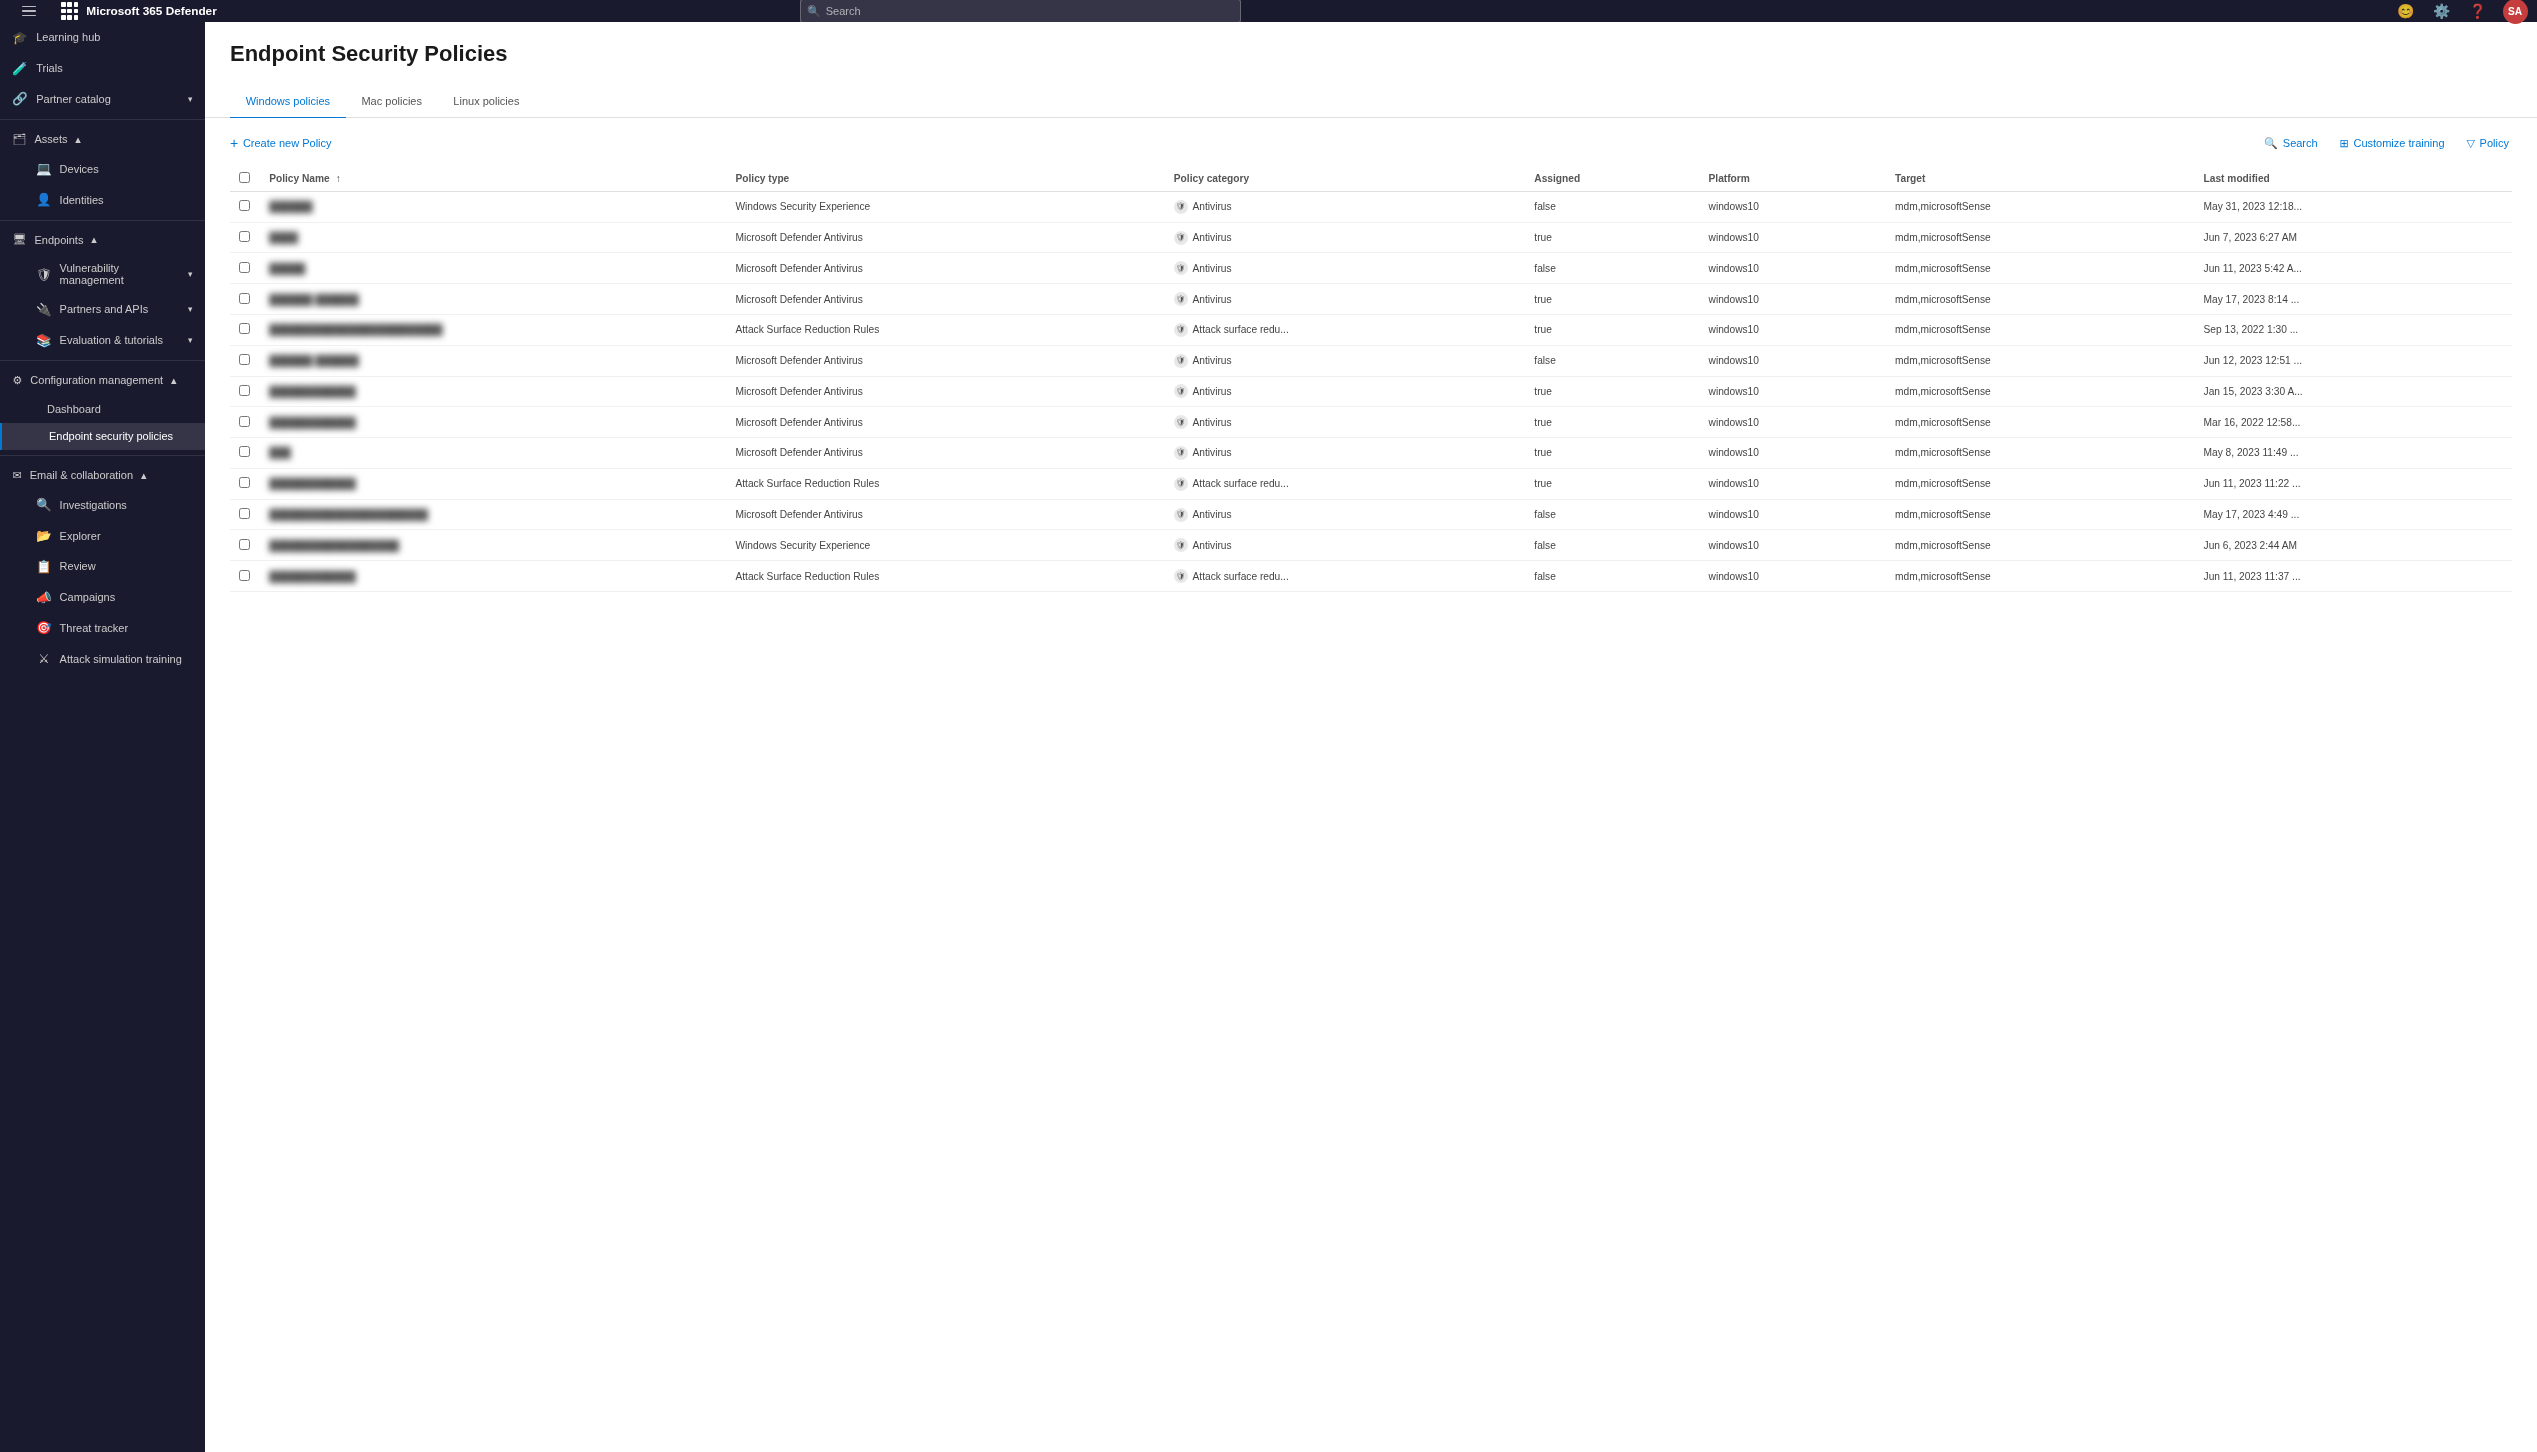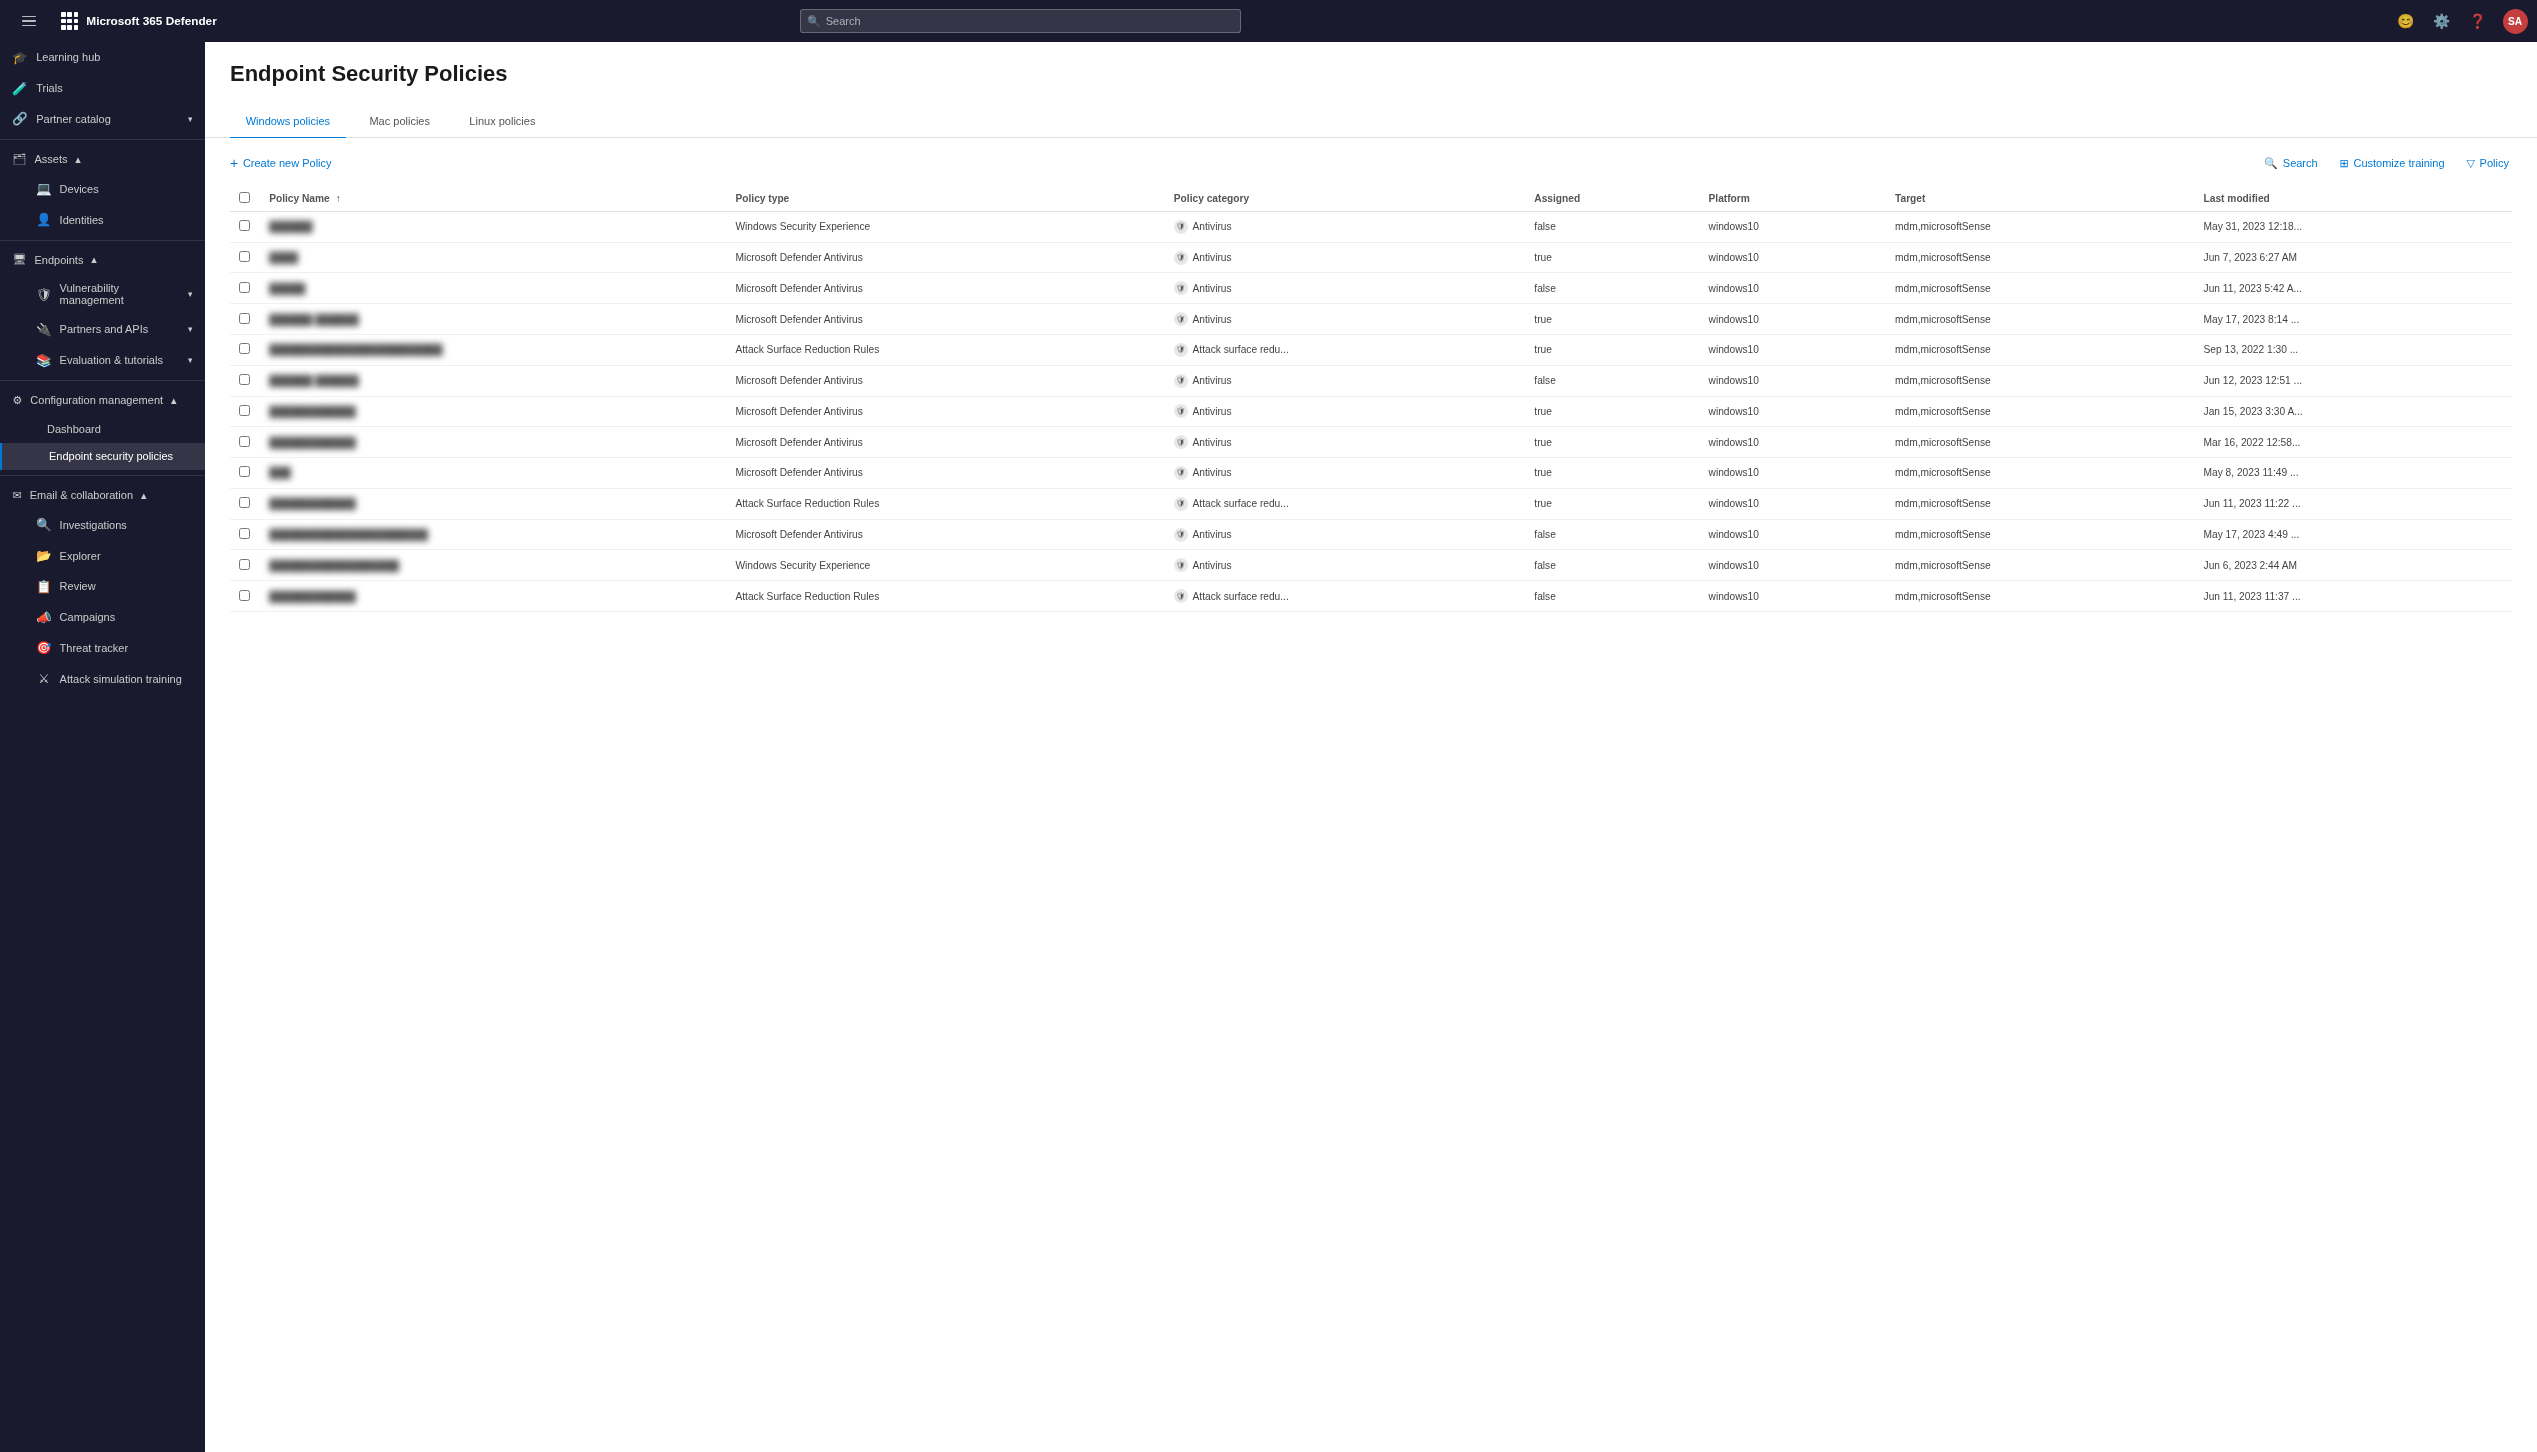--- a/index.html
+++ b/index.html
@@ -1,20 +1,20 @@
 <!DOCTYPE html>
 <html style="font-size:12.6px"><head>
   <meta charset="utf-8">
   <style>
     * { box-sizing: border-box; margin: 0; padding: 0; }
     body { font-family: 'Segoe UI', -apple-system, sans-serif; font-size: 11px; background: #f3f2f1; display: flex; flex-direction: column; height: 100vh; overflow: hidden; }
 
     
     .header {
-      display: flex; align-items: center; background: #1a1a2e; color: white; height: 42px; padding: 0 9.4px; gap: 12.6px; flex-shrink: 0; z-index: 100;
+      display: flex; align-items: center; background: #1a1a2e; color: white; height: 22px; padding: 0 9.4px; gap: 12.6px; flex-shrink: 0; z-index: 100;
     }
     .header-logo { display: flex; align-items: center; gap: 7.9px; font-size: 11.8px; font-weight: 600; color: white; white-space: nowrap; }
     .grid-icon { display: grid; grid-template-columns: repeat(3,4.7px); grid-template-rows: repeat(3,4.7px); gap: 1.6px; cursor: pointer; }
     .grid-dot { background: white; border-radius: 0.8px; }
     .header-search { flex: 1; max-width: 441px; margin: 0 auto; position: relative; }
     .header-search input { width: 100%; background: rgba(255,255,255,0.12); border: 0.8px solid rgba(255,255,255,0.25); border-radius: 3.1px; color: white; padding: 4.7px 9.4px 4.7px 25px; font-size: 11px; outline: none; }
     .header-search input::placeholder { color: rgba(255,255,255,0.6); }
     .search-icon-header { position: absolute; left: 7.9px; top: 50%; transform: translateY(-50%); color: rgba(255,255,255,0.6); font-size: 11px; }
     .header-actions { display: flex; align-items: center; gap: 12.6px; margin-left: auto; }
     .header-icon-btn { background: none; border: none; color: rgba(255,255,255,0.85); cursor: pointer; font-size: 14px; padding: 3.1px; border-radius: 3.1px; display: flex; align-items: center; }
@@ -37,21 +37,21 @@
     .hamburger-btn { background: none; border: none; cursor: pointer; padding: 6.3px 12.6px; display: flex; align-items: center; }
     .hamburger-lines { display: flex; flex-direction: column; gap: 3.1px; }
     .hamburger-line { width: 14px; height: 1.6px; background: rgba(255,255,255,0.7); border-radius: 0.8px; }
 
     
     .main-content { flex: 1; background: white; overflow-y: auto; }
     .page-header { padding: 19px 25px 12.6px; }
     .page-title { font-size: 22px; font-weight: 600; color: #1a1a1a; }
 
     
-    .tabs-bar { display: flex; gap: 8px; padding: 0 25px; border-bottom: 0.8px solid #e0e0e0; margin-top: 6.3px; }
+    .tabs-bar { display: flex; gap: 0; padding: 0 25px; border-bottom: 0.8px solid #e0e0e0; margin-top: 6.3px; }
     .tab { padding: 9.4px 15.7px; cursor: pointer; font-size: 11px; color: #555; border-bottom: 1.6px solid transparent; margin-bottom: -0.8px; }
     .tab.active { color: #0078d4; border-bottom-color: #0078d4; font-weight: 500; }
 
     
     .toolbar { display: flex; align-items: center; justify-content: space-between; padding: 12.6px 25px 9.4px; }
     .toolbar-left { display: flex; align-items: center; gap: 6.3px; }
     .create-btn { display: flex; align-items: center; gap: 4.7px; color: #0078d4; font-size: 11px; cursor: pointer; background: none; border: none; padding: 4.7px 0; font-weight: 400; }
     .toolbar-right { display: flex; align-items: center; gap: 15.7px; }
     .toolbar-action { display: flex; align-items: center; gap: 4.7px; color: #0078d4; font-size: 11px; cursor: pointer; background: none; border: none; padding: 3.1px; }
 

